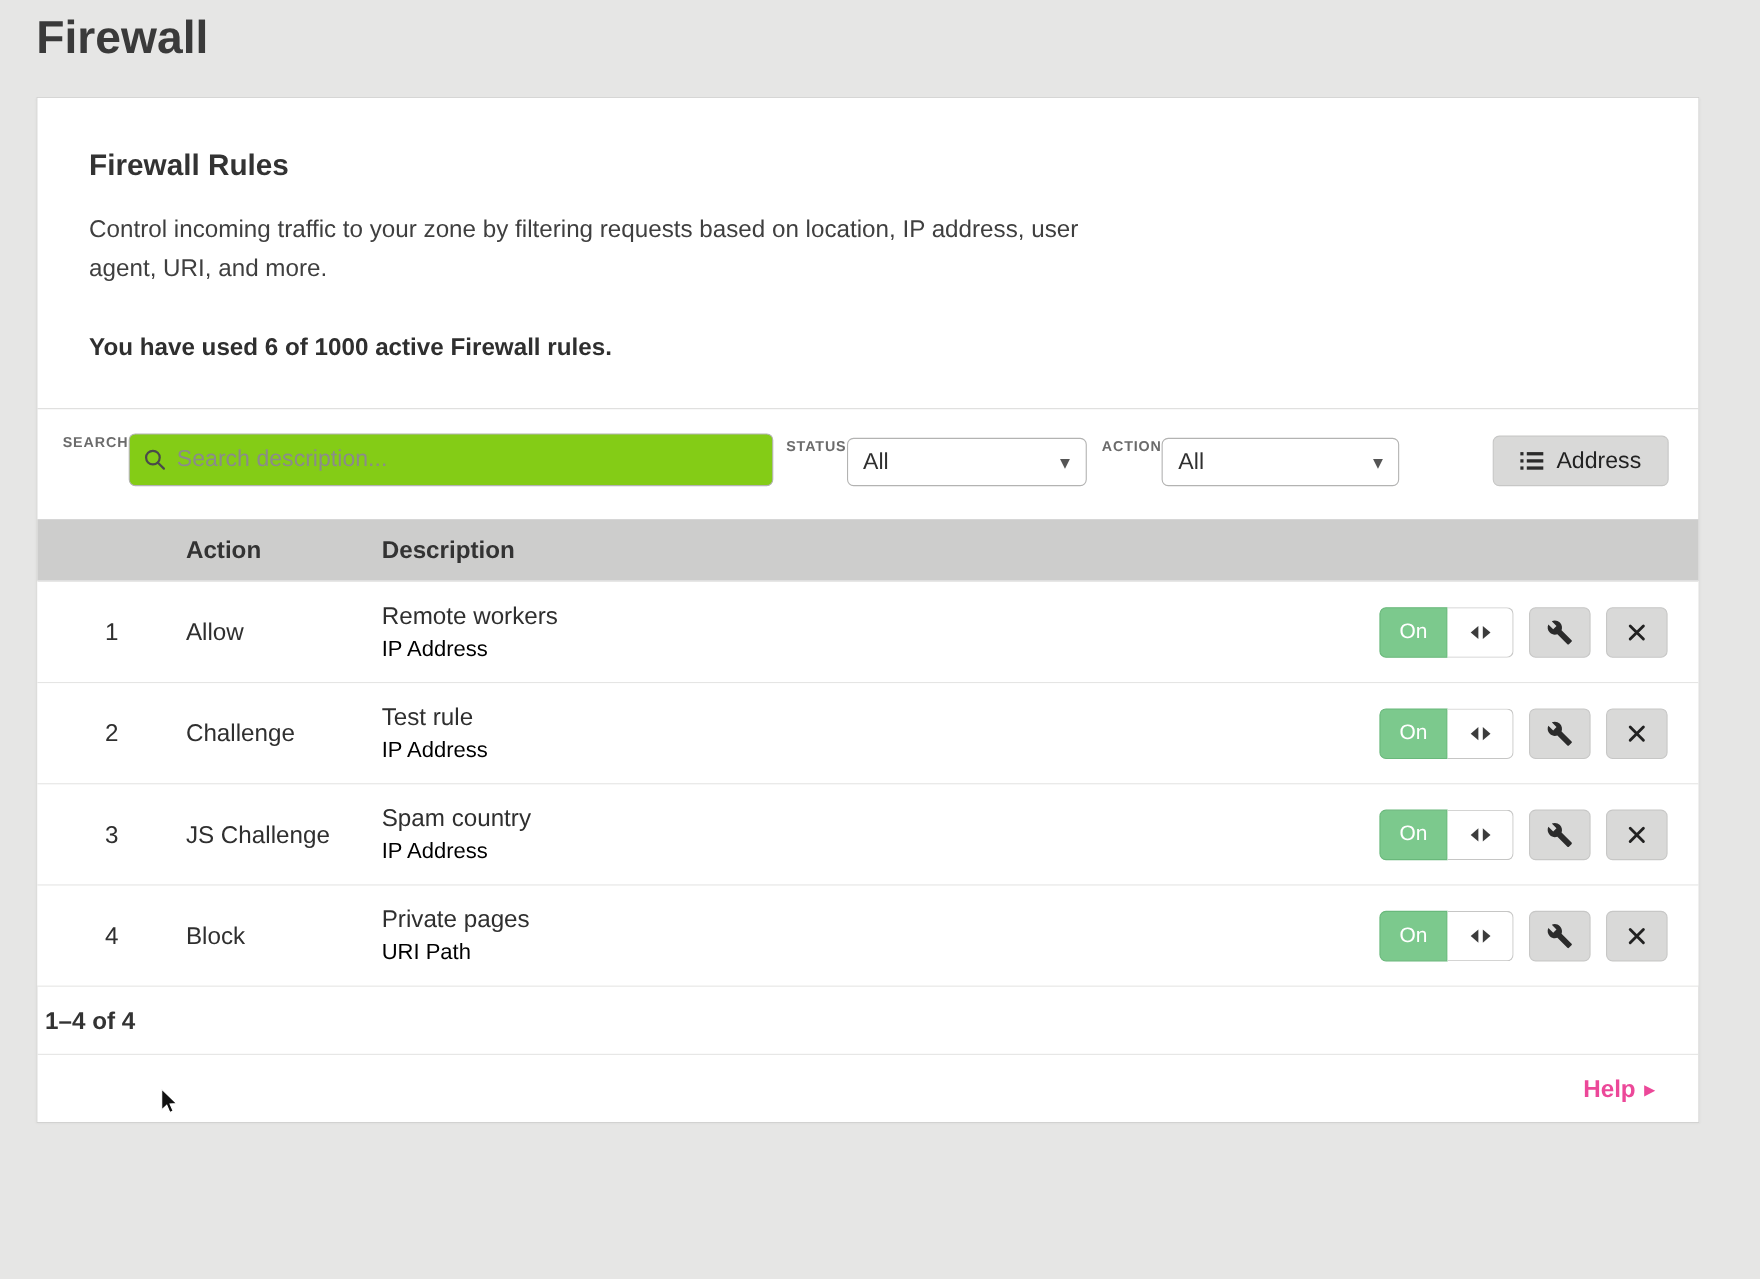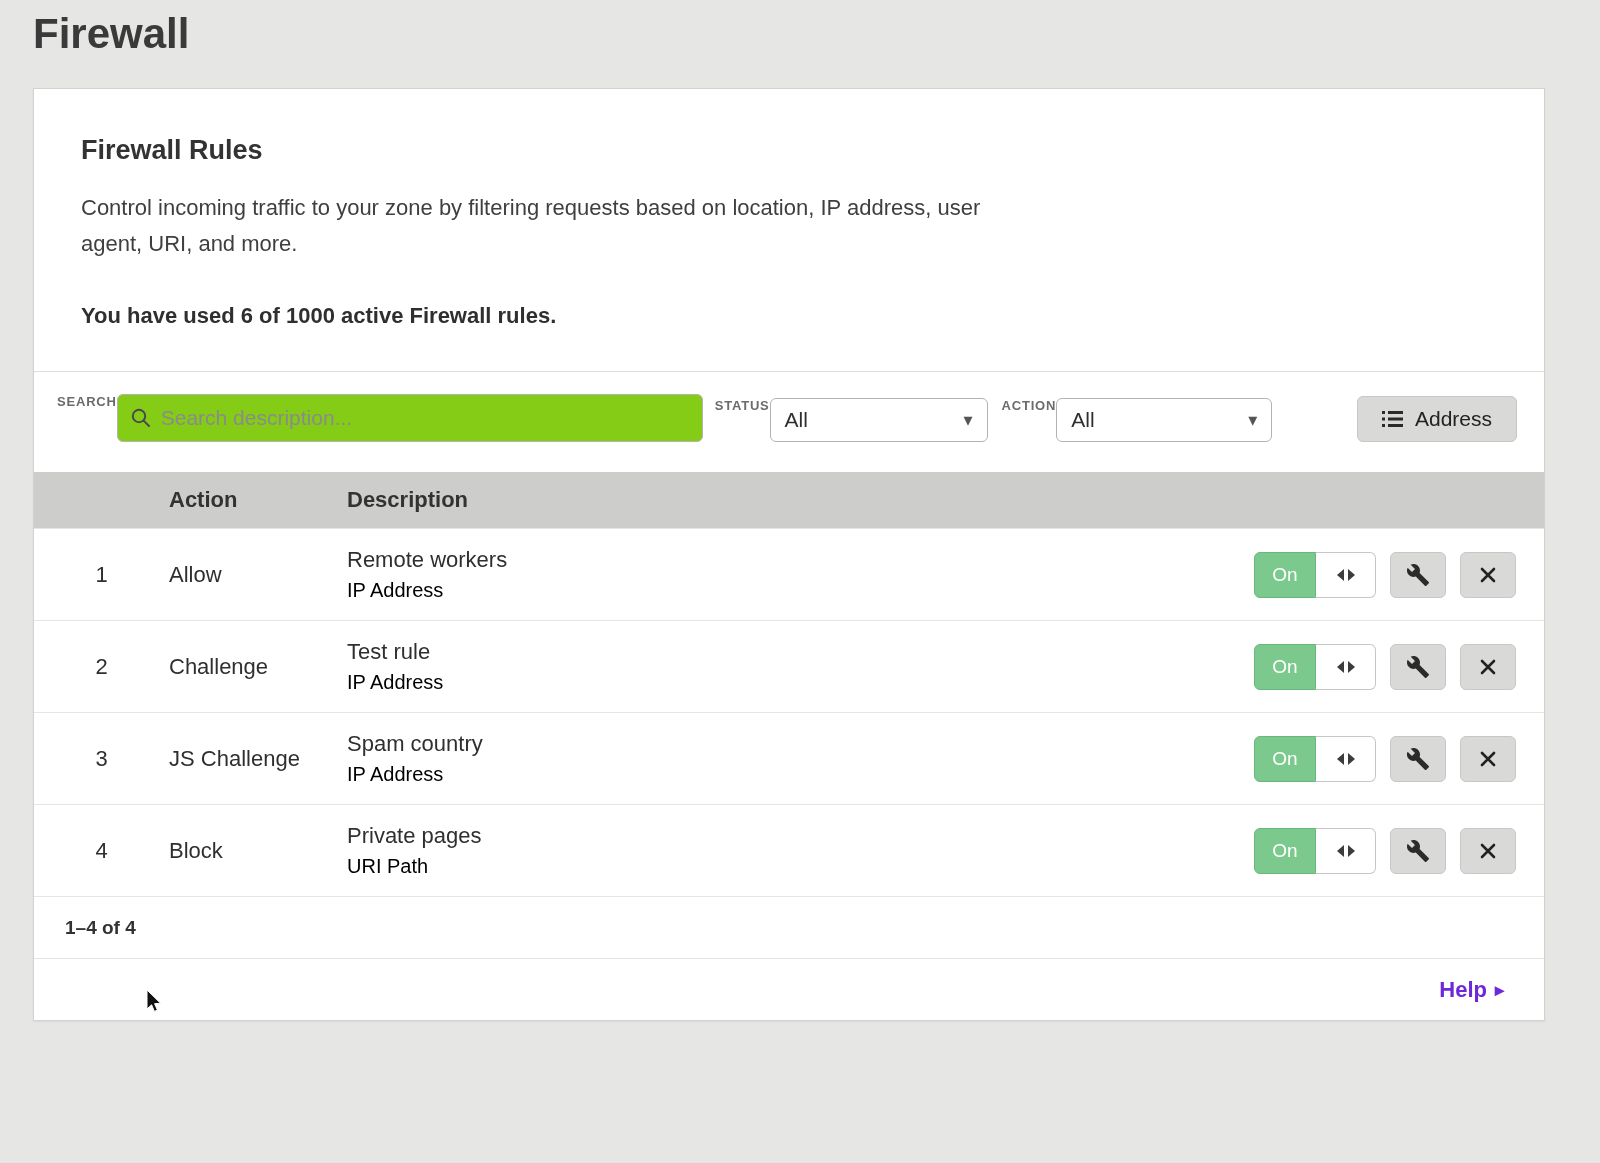--- a/index.html
+++ b/index.html
@@ -139,30 +139,30 @@
     width: 56px; height: 46px;
     background: #d9d9d8; border: 1px solid #c7c7c6; border-radius: 6px;
     display: flex; align-items: center; justify-content: center;
     cursor: pointer;
   }
 
   
   .tfoot {
     height: 62px; border-top: 1px solid #e5e5e4;
     display: flex; align-items: center;
-    padding-left: 31px;
-    font-size: 19px; font-weight: 700; color: #333;
+    padding-left: 7px;
+    font-size: 22px; font-weight: 700; color: #333;
   }
   .help-bar {
     height: 62px; border-top: 1px solid #e5e5e4;
     display: flex; align-items: center; justify-content: flex-end;
     padding-right: 40px;
   }
   .help-link {
-    font-size: 22px; font-weight: 600; color: #6d28d9;
+    font-size: 22px; font-weight: 600; color: #ec4899;
     text-decoration: none; display: flex; align-items: center; gap: 8px;
     cursor: pointer;
   }
   .help-arrow { font-size: 18px; }
 
   .cursor { position: absolute; left: 141px; top: 976px; pointer-events: none; }
 </style>
 </head>
 <body>
 

